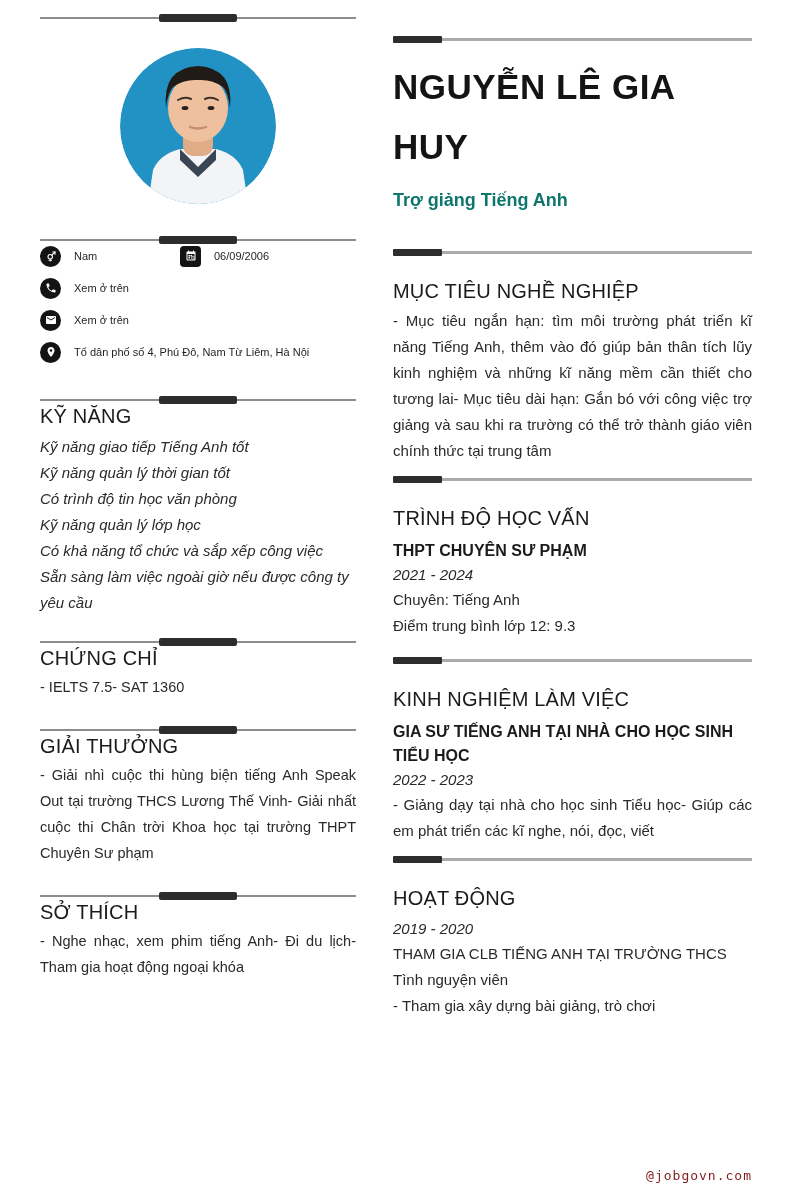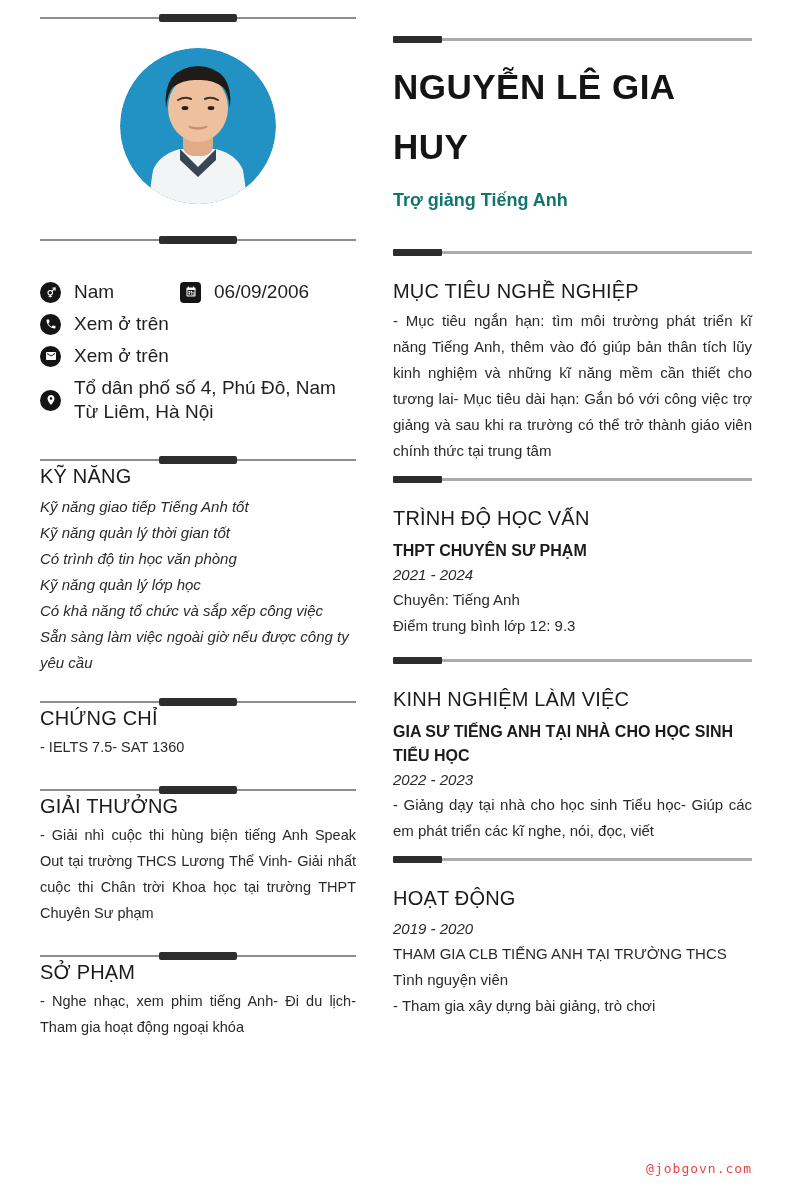--- a/index.html
+++ b/index.html
@@ -27,21 +27,21 @@
   .div-r { position: relative; height: 7px; }
   .div-r::before { content:""; position:absolute; left:0; right:0; top:2px; height:3px; background:#ababab; }
   .div-r::after { content:""; position:absolute; left:0; top:0; width:49px; height:7px; background:#2d2d2d; border-radius:1px; }
 
   
   .photo-wrap { margin: 26px auto 0; width: 156px; height: 156px; border-radius: 50%; overflow: hidden; }
   .photo-wrap svg { display: block; }
   .m-after-photo { margin-top: 32px; }
 
   
-  .info { margin-top: 36px; font-size: 19px; }
+  .info { font-size: 11px; }
   .info-row { display: flex; align-items: center; margin-bottom: 8px; line-height: 24px; }
   .info-row.top-align { align-items: center; }
   .info-cell { display: flex; align-items: center; gap: 13px; }
   .info-cell.first { width: 140px; flex: none; }
   .badge {
     width: 21px; height: 21px; flex: none;
     background: #141414; border-radius: 50%;
     display: flex; align-items: center; justify-content: center;
   }
   .badge svg { width: 12px; height: 12px; }
@@ -67,23 +67,23 @@
     font-size: 35px; font-weight: bold; line-height: 60px;
     color: #141414; letter-spacing: .5px;
   }
   .job-title { margin-top: 10px; font-size: 18px; font-weight: bold; line-height: 26px; color: #0f766e; }
   .entry-title { margin-top: 8px; font-size: 16px; font-weight: bold; line-height: 24px; color: #1b1b1b; }
   .entry-date { font-size: 15px; font-style: italic; line-height: 24px; color: #2a2a2a; }
   .entry-line { font-size: 15px; line-height: 26px; color: #2a2a2a; }
 
   
   .footer {
-    position: absolute; right: 38px; bottom: 21px;
+    position: absolute; right: 38px; bottom: 14px;
     font-family: "DejaVu Sans Mono", "Liberation Mono", monospace;
-    font-size: 13px; color: #ef4444; letter-spacing: 1px;
+    font-size: 13px; color: #7f1d1d; letter-spacing: 1px;
   }
 </style>
 </head>
 <body>
 
 <div class="page">
 
   <div class="col-left">
 
     <div class="div-l"></div>
@@ -199,21 +199,21 @@
     <div class="div-l mt-div-sm"></div>
 
     <div>
       <div class="h-section mt-sec-head">GIẢI THƯỞNG</div>
       <div class="body-sm mt-sec-body just">- Giải nhì cuộc thi hùng biện tiếng Anh Speak Out tại trường THCS Lương Thế Vinh- Giải nhất cuộc thi Chân trời Khoa học tại trường THPT Chuyên Sư phạm</div>
     </div>
 
     <div class="div-l mt-div-sm"></div>
 
     <div>
-      <div class="h-section mt-sec-head">SỞ PHẠM</div>
+      <div class="h-section mt-sec-head">SỞ THÍCH</div>
       <div class="body-sm mt-sec-body just">- Nghe nhạc, xem phim tiếng Anh- Đi du lịch- Tham gia hoạt động ngoại khóa</div>
     </div>
 
   </div>
 
   <div class="col-right">
 
     <div class="div-r"></div>
 
     <h1 class="name">NGUYỄN LÊ GIA HUY</h1>

